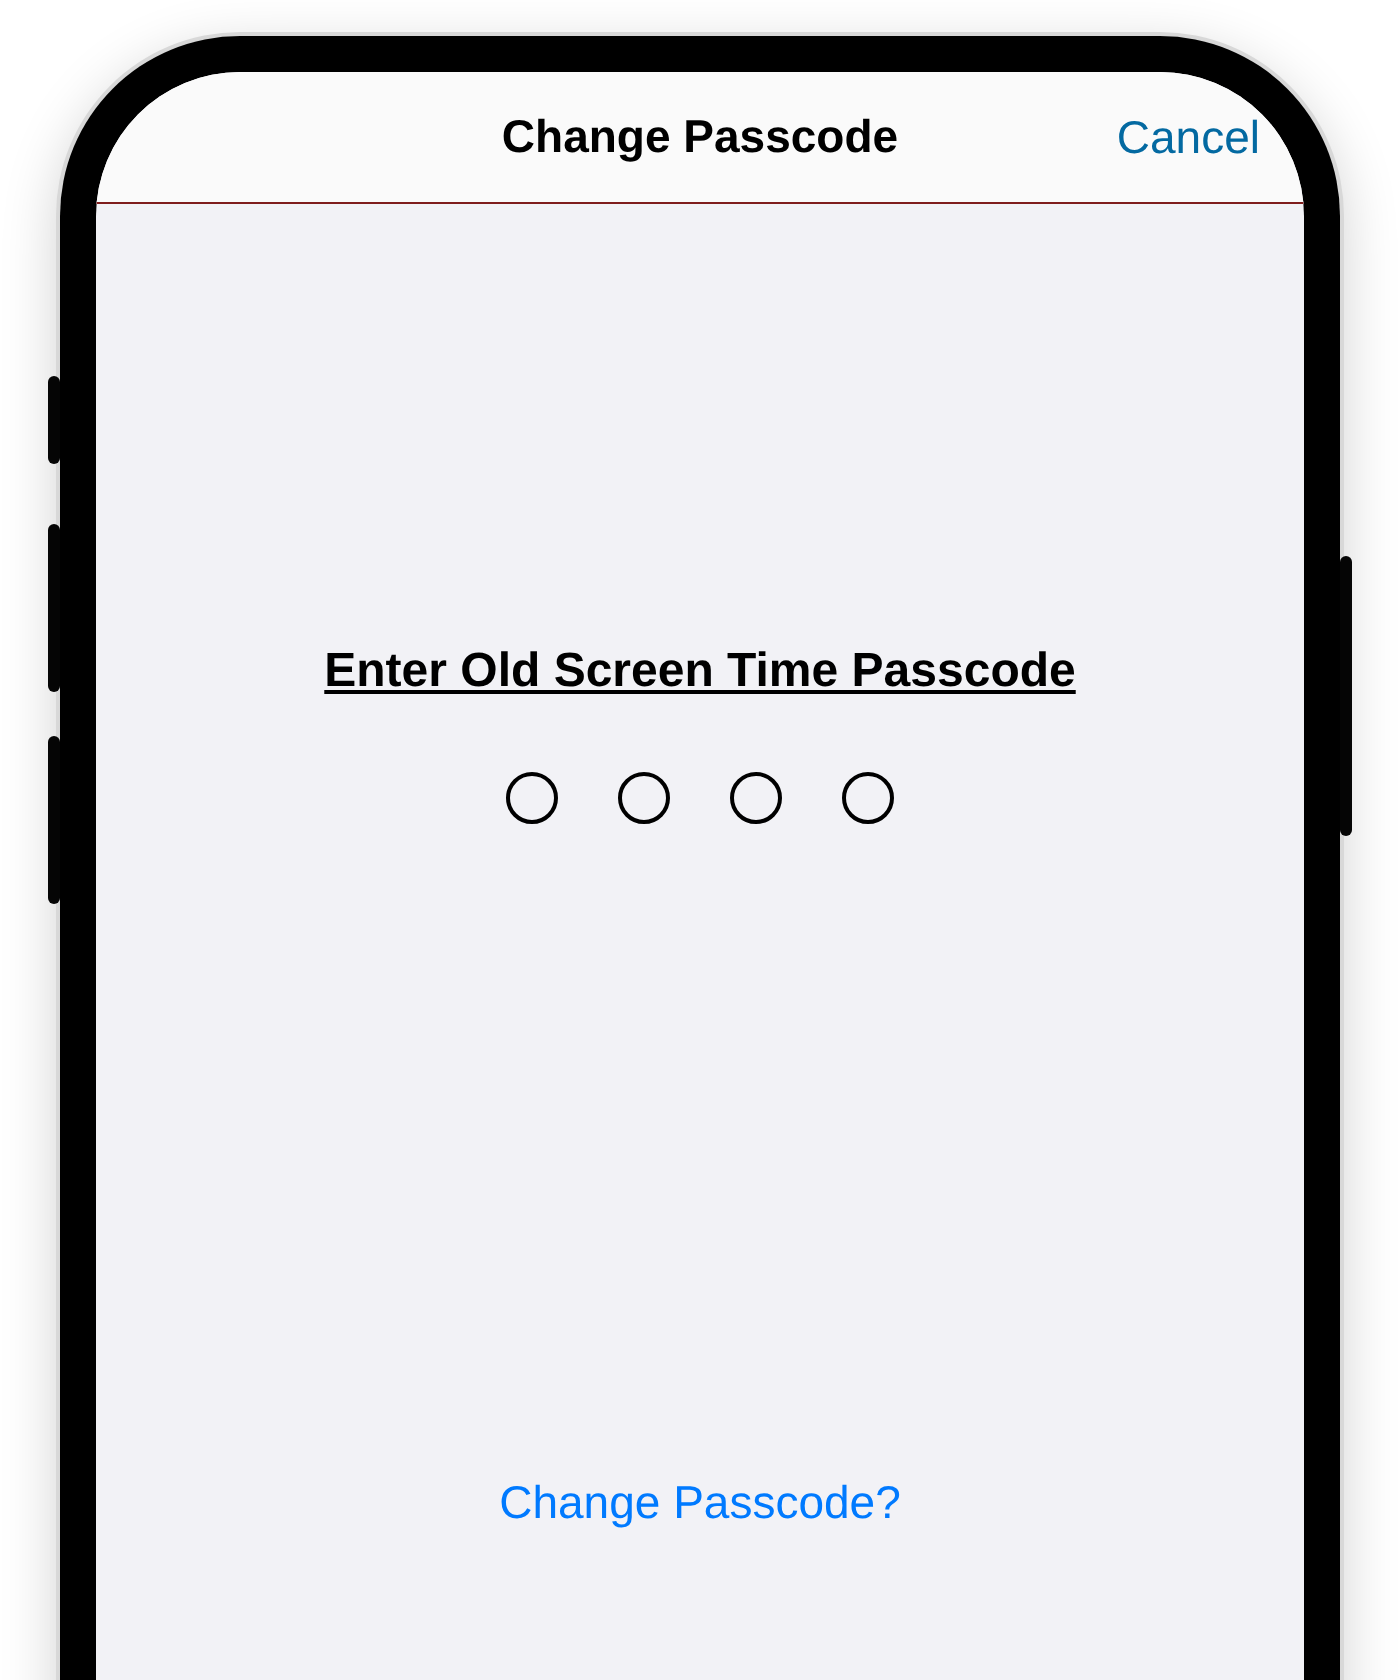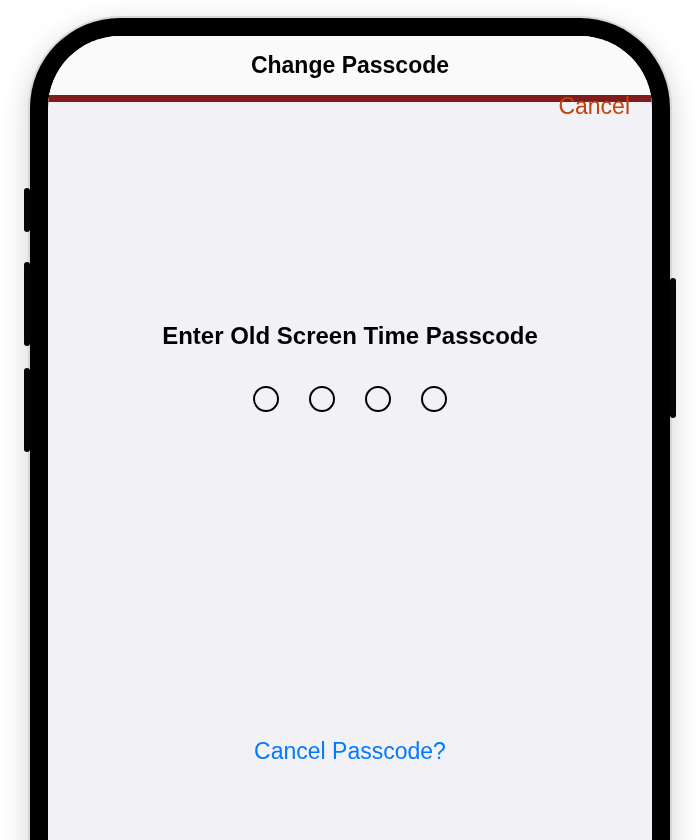--- a/index.html
+++ b/index.html
@@ -72,36 +72,36 @@
     .sb-icons { display: flex; align-items: center; gap: 7px; padding-bottom: 2px; }
     .signal { display: flex; align-items: flex-end; gap: 2px; }
     .signal span { width: 4px; background: #000; border-radius: 1px; }
     .signal span:nth-child(1){height:6px} .signal span:nth-child(2){height:9px}
     .signal span:nth-child(3){height:12px} .signal span:nth-child(4){height:15px}
     .wifi svg, .battery svg { display:block; }
 
     .navbar {
       height: 66px;
       background: #fafafa;
-      border-bottom: 7px solid #7f1d1d;
+      border-bottom: 1px solid #7f1d1d;
       display: flex;
       align-items: center;
       justify-content: center;
       position: relative;
     }
     .nav-title { font-size: 23px; font-weight: 600; color:#000; }
     .nav-cancel {
       position: absolute; right: 22px; top: 50%; transform: translateY(-50%);
-      font-size: 23px; color: #c2410c; background:none; border:none; cursor:pointer;margin-top:40px;
+      font-size: 23px; color: #0369a1; background:none; border:none; cursor:pointer;
     }
 
     .content { position: relative; height: calc(100% - 124px); }
     .prompt {
       position: absolute; top: 220px; left: 0; right: 0;
-      text-align: center; font-size: 24px; font-weight: 600; color:#000;
+      text-align: center; font-size: 24px; font-weight: 600; color:#000;text-decoration:underline;
     }
     .dots {
       position: absolute; top: 284px; left: 0; right: 0;
       display: flex; justify-content: center; gap: 30px;
     }
     .dot { width: 26px; height: 26px; border: 2px solid #000; border-radius: 50%; }
 
     .forgot {
       position: absolute; top: 636px; left: 0; right: 0;
       text-align: center;
@@ -133,17 +133,17 @@
 
     <div class="content">
       <div class="prompt">Enter Old Screen Time Passcode</div>
       <div class="dots">
         <div class="dot"></div>
         <div class="dot"></div>
         <div class="dot"></div>
         <div class="dot"></div>
       </div>
       <div class="forgot">
-        <button>Cancel Passcode?</button>
+        <button>Change Passcode?</button>
       </div>
     </div>
   </div>
 </div>
 
 </body></html>

